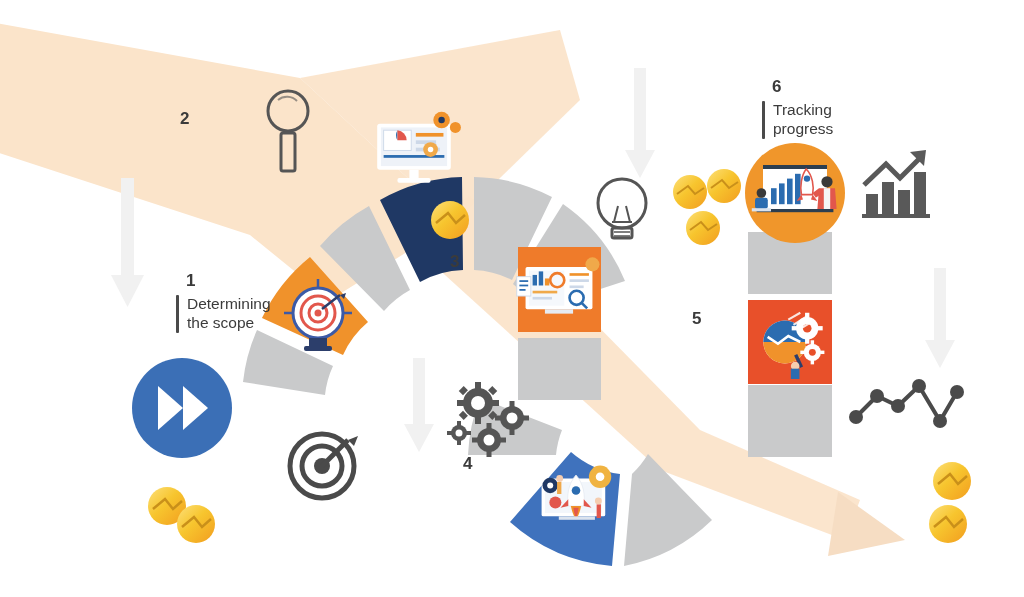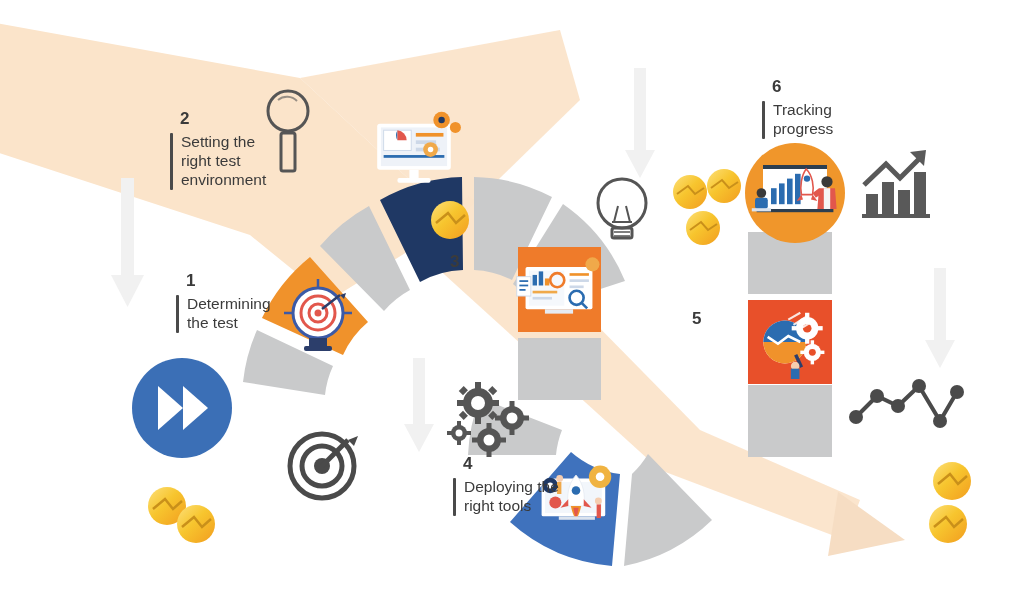--- a/index.html
+++ b/index.html
@@ -399,45 +399,37 @@
           <path d="M -14 3 L -2 -7 L 6 3 L 15 -5" stroke="#c9901a" stroke-width="2.5" fill="none"></path>
         </g>
     </g>
   </svg>
 
   <div class="step-label" style="left:176px;top:272px;">
     <div class="step-num">1</div>
     <div class="step-textwrap">
         <div class="step-bar"></div>
     <div class="step-text">Determining
-the test</div>
+the scope</div>
       </div>
   </div>
 
   <div class="step-label" style="left:170px;top:110px;">
     <div class="step-num">2</div>
     <div class="step-textwrap">
         <div class="step-bar"></div>
-    <div class="step-text">Setting the
-right test
-environment</div>
       </div>
   </div>
 
   <div class="step-label" style="left:440px;top:253px;">
     <div class="step-num">3</div>
   </div>
 
   <div class="step-label" style="left:453px;top:455px;">
     <div class="step-num">4</div>
-    <div class="step-textwrap">
-        <div class="step-bar"></div>
-    <div class="step-text">Deploying the
-right tools</div>
-      </div>
   </div>
 
   <div class="step-label" style="left:682px;top:310px;">
     <div class="step-num">5</div>
   </div>
 
   <div class="step-label" style="left:762px;top:78px;">
     <div class="step-num">6</div>
     <div class="step-textwrap">
         <div class="step-bar"></div>

